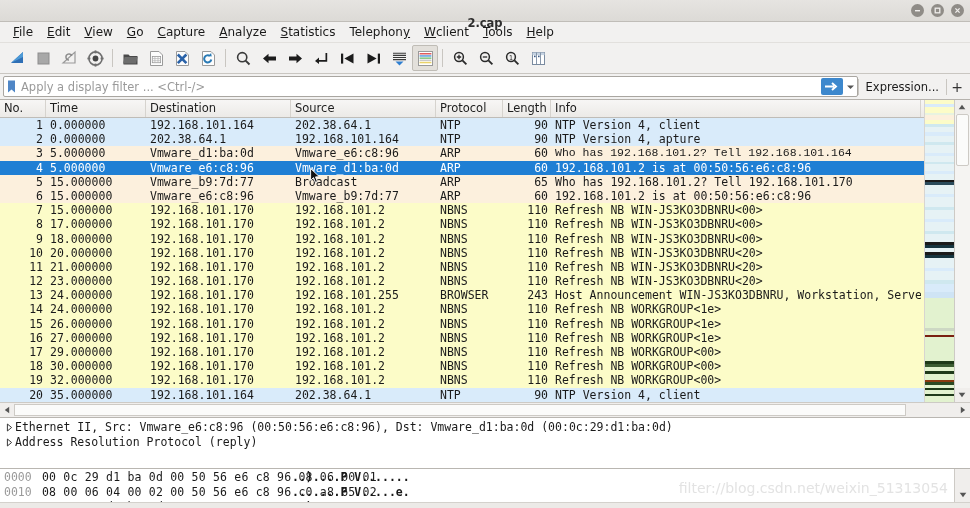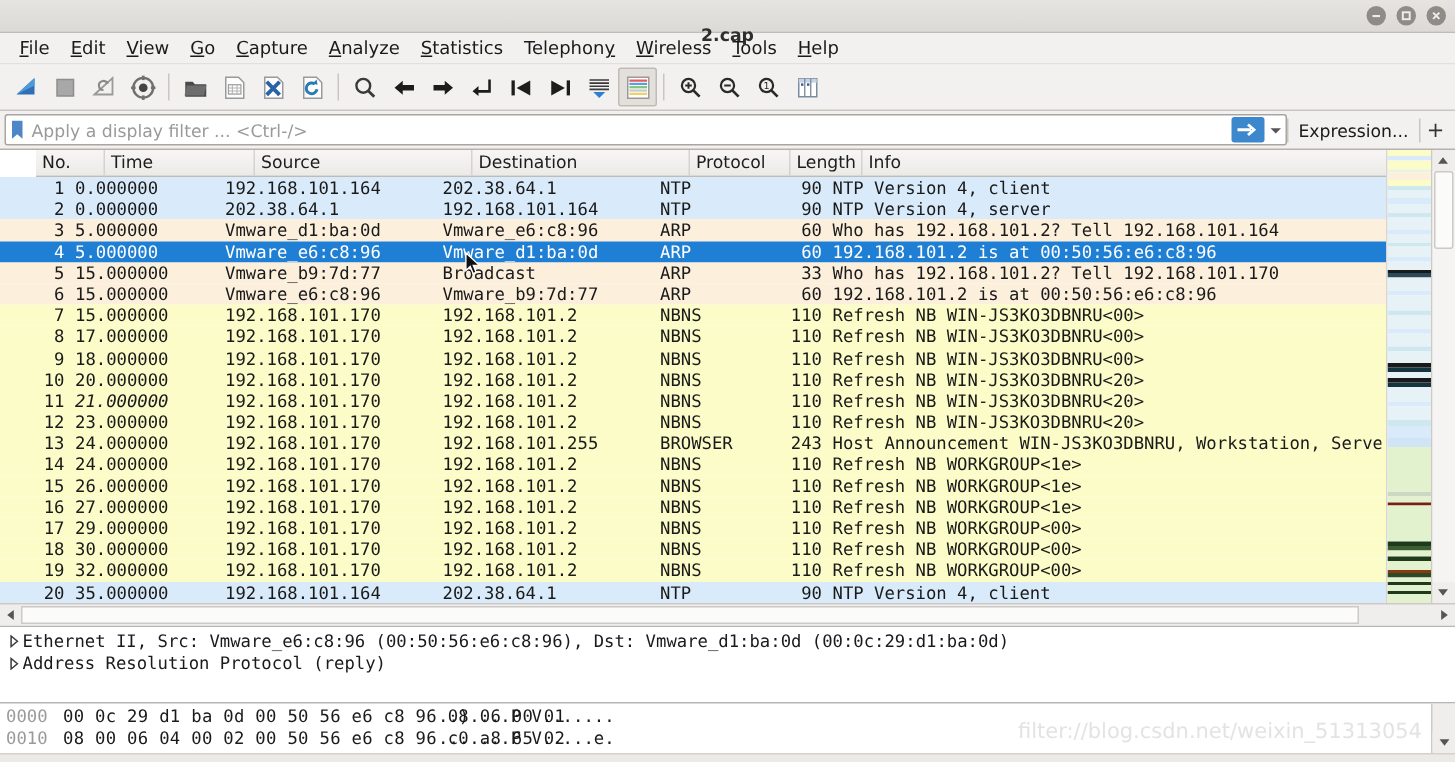--- a/index.html
+++ b/index.html
@@ -60,21 +60,21 @@
   .dropcaret{flex:0 0 13px;display:flex;align-items:center;justify-content:center;}
   .expression{padding:0 7px;font-size:11.5px;color:#1a1a1a;white-space:nowrap;}
   .vdiv{width:1px;height:16px;background:#c9c6c1;}
   .plusbtn{width:20px;text-align:center;font-size:14px;color:#333;}
 
   
   .packetlist{flex:0 0 289px;display:flex;flex-direction:column;background:#fff;position:relative;}
   .plhead{
     height:17px;flex:0 0 17px;display:flex;align-items:center;
     background:linear-gradient(#f7f6f5,#eceae7);
-    border-bottom:1px solid #bfbcb7;font-size:11.5px;color:#1d1d1d;margin-left:24px;
+    border-bottom:1px solid #bfbcb7;font-size:11.5px;color:#1d1d1d;
   }
   .plhead .hcell{padding-left:4px;box-sizing:border-box;border-right:1px solid #d6d3ce;height:17px;line-height:17px;overflow:hidden;white-space:nowrap;}
   .plbody{flex:1;overflow:hidden;position:relative;font-family:"DejaVu Sans Mono","Liberation Mono",monospace;font-size:11.5px;}
   .prow{height:14.2px;line-height:14.2px;display:flex;white-space:nowrap;}
   .prow .c{box-sizing:border-box;overflow:hidden;white-space:nowrap;padding-left:4px;}
   .c-no{text-align:right;padding-right:3px !important;padding-left:0 !important;}
   .c-len{text-align:right;padding-right:3px !important;padding-left:0 !important;}
   .prow.sel{background:#1f7fd4 !important;color:#fff;}
   .cursor-arrow{position:absolute;pointer-events:none;}
 
@@ -99,21 +99,21 @@
           padding:2px 0 0 0;overflow:hidden;}
   .drow{height:15px;line-height:15px;display:flex;align-items:center;padding-left:3px;white-space:nowrap;}
   .tri{width:12px;flex:0 0 12px;display:flex;align-items:center;justify-content:center;}
 
   
   .bytes{flex:1;background:#fff;border-top:1px solid #b9b6b1;position:relative;overflow:hidden;
          font-family:"DejaVu Sans Mono","Liberation Mono",monospace;font-size:11.5px;}
   .brow{height:14px;line-height:14px;display:flex;white-space:nowrap;padding-top:1px;}
   .boff{width:42px;flex:0 0 42px;color:#9a9a9a;padding-left:4px;box-sizing:border-box;}
   .bhex{width:250px;flex:0 0 250px;letter-spacing:0.2px;}
-  .basc{flex:1;}
+  .basc{flex:1;font-weight:bold;}
   .watermark{position:absolute;right:22px;bottom:12px;font-size:14px;color:#e3e3e3;
              font-family:"DejaVu Sans","Liberation Sans",sans-serif;white-space:nowrap;}
   .bscroll{position:absolute;right:0;top:0;bottom:0;width:15px;background:#f0eeec;border-left:1px solid #cdcac5;}
   .bscroll .vsbtn{height:13px;}
   .statusstrip{position:absolute;left:0;right:0;bottom:0;height:5px;background:#eceae7;border-top:1px solid #d4d1cc;}
 </style>
 </head>
 <body>
 
 <div class="app">
@@ -141,21 +141,21 @@
 
   <div class="menubar">
     <span class="menu-item"><u>F</u><span>ile</span></span>
     <span class="menu-item"><u>E</u><span>dit</span></span>
     <span class="menu-item"><u>V</u><span>iew</span></span>
     <span class="menu-item"><u>G</u><span>o</span></span>
     <span class="menu-item"><u>C</u><span>apture</span></span>
     <span class="menu-item"><u>A</u><span>nalyze</span></span>
     <span class="menu-item"><u>S</u><span>tatistics</span></span>
     <span class="menu-item"><span>Telephon</span><u>y</u></span>
-    <span class="menu-item"><u>W</u><span>ireless</span></span>
+    <span class="menu-item"><u>W</u><span>client</span></span>
     <span class="menu-item"><u>T</u><span>ools</span></span>
     <span class="menu-item"><u>H</u><span>elp</span></span>
   </div>
 
   <div class="toolbar">
     <span class="tb">
       <svg width="19" height="19" viewBox="0 0 19 19">
           <path d="M3 14 L15 3 L15 14 Z" fill="#2f6fb5"></path>
           <path d="M3 14 L15 3 L15 8 Z" fill="#4e9ad6"></path>
         </svg>
@@ -314,22 +314,22 @@
     <span class="vdiv"></span>
     <span class="expression">Expression...</span>
     <span class="vdiv"></span>
     <span class="plusbtn">+</span>
   </div>
 
   <div class="packetlist">
     <div class="plhead" id="pl-head">
         <div class="hcell" style="width: 46px;">No.</div>
         <div class="hcell" style="width: 100px;">Time</div>
+        <div class="hcell" style="width: 145px;">Destination</div>
         <div class="hcell" style="width: 145px;">Source</div>
-        <div class="hcell" style="width: 145px;">Destination</div>
         <div class="hcell" style="width: 67px;">Protocol</div>
         <div class="hcell" style="width: 48px;">Length</div>
         <div class="hcell" style="width: 370px;">Info</div>
       </div>
     <div class="plbody" id="pl-body">
 
     <div class="prow" style="background: rgb(217, 235, 250);">
           <div class="c c-no" style="width: 46px;">1</div>
           <div class="c c-time" style="width: 100px;">0.000000</div>
           <div class="c c-src" style="width: 145px;">192.168.101.164</div>
@@ -338,47 +338,47 @@
           <div class="c c-len" style="width: 48px;">90</div>
           <div class="c c-info" style="width: 370px;">NTP Version 4, client</div>
         </div>
         <div class="prow" style="background: rgb(217, 235, 250);">
           <div class="c c-no" style="width: 46px;">2</div>
           <div class="c c-time" style="width: 100px;">0.000000</div>
           <div class="c c-src" style="width: 145px;">202.38.64.1</div>
           <div class="c c-dst" style="width: 145px;">192.168.101.164</div>
           <div class="c c-proto" style="width: 67px;">NTP</div>
           <div class="c c-len" style="width: 48px;">90</div>
-          <div class="c c-info" style="width: 370px;">NTP Version 4, server</div>
+          <div class="c c-info" style="width: 370px;">NTP Version 4, apture</div>
         </div>
         <div class="prow" style="background: rgb(252, 240, 221);">
           <div class="c c-no" style="width: 46px;">3</div>
           <div class="c c-time" style="width: 100px;">5.000000</div>
           <div class="c c-src" style="width: 145px;">Vmware_d1:ba:0d</div>
           <div class="c c-dst" style="width: 145px;">Vmware_e6:c8:96</div>
           <div class="c c-proto" style="width: 67px;">ARP</div>
           <div class="c c-len" style="width: 48px;">60</div>
-          <div class="c c-info" style="width: 370px;">Who has 192.168.101.2? Tell 192.168.101.164</div>
+          <div class="c c-info" style="width: 370px; font-family: Liberation Mono, monospace;">Who has 192.168.101.2? Tell 192.168.101.164</div>
         </div>
         <div class="prow sel">
           <div class="c c-no" style="width: 46px;">4</div>
           <div class="c c-time" style="width: 100px;">5.000000</div>
           <div class="c c-src" style="width: 145px;">Vmware_e6:c8:96</div>
           <div class="c c-dst" style="width: 145px;">Vmware_d1:ba:0d</div>
           <div class="c c-proto" style="width: 67px;">ARP</div>
           <div class="c c-len" style="width: 48px;">60</div>
           <div class="c c-info" style="width: 370px;">192.168.101.2 is at 00:50:56:e6:c8:96</div>
         </div>
         <div class="prow" style="background: rgb(252, 240, 221);">
           <div class="c c-no" style="width: 46px;">5</div>
           <div class="c c-time" style="width: 100px;">15.000000</div>
           <div class="c c-src" style="width: 145px;">Vmware_b9:7d:77</div>
           <div class="c c-dst" style="width: 145px;">Broadcast</div>
           <div class="c c-proto" style="width: 67px;">ARP</div>
-          <div class="c c-len" style="width: 48px;">33</div>
+          <div class="c c-len" style="width: 48px;">65</div>
           <div class="c c-info" style="width: 370px;">Who has 192.168.101.2? Tell 192.168.101.170</div>
         </div>
         <div class="prow" style="background: rgb(252, 240, 221);">
           <div class="c c-no" style="width: 46px;">6</div>
           <div class="c c-time" style="width: 100px;">15.000000</div>
           <div class="c c-src" style="width: 145px;">Vmware_e6:c8:96</div>
           <div class="c c-dst" style="width: 145px;">Vmware_b9:7d:77</div>
           <div class="c c-proto" style="width: 67px;">ARP</div>
           <div class="c c-len" style="width: 48px;">60</div>
           <div class="c c-info" style="width: 370px;">192.168.101.2 is at 00:50:56:e6:c8:96</div>
@@ -414,21 +414,21 @@
           <div class="c c-no" style="width: 46px;">10</div>
           <div class="c c-time" style="width: 100px;">20.000000</div>
           <div class="c c-src" style="width: 145px;">192.168.101.170</div>
           <div class="c c-dst" style="width: 145px;">192.168.101.2</div>
           <div class="c c-proto" style="width: 67px;">NBNS</div>
           <div class="c c-len" style="width: 48px;">110</div>
           <div class="c c-info" style="width: 370px;">Refresh NB WIN-JS3KO3DBNRU&lt;20&gt;</div>
         </div>
         <div class="prow" style="background: rgb(252, 252, 200);">
           <div class="c c-no" style="width: 46px;">11</div>
-          <div class="c c-time" style="width: 100px; font-style: italic;">21.000000</div>
+          <div class="c c-time" style="width: 100px;">21.000000</div>
           <div class="c c-src" style="width: 145px;">192.168.101.170</div>
           <div class="c c-dst" style="width: 145px;">192.168.101.2</div>
           <div class="c c-proto" style="width: 67px;">NBNS</div>
           <div class="c c-len" style="width: 48px;">110</div>
           <div class="c c-info" style="width: 370px;">Refresh NB WIN-JS3KO3DBNRU&lt;20&gt;</div>
         </div>
         <div class="prow" style="background: rgb(252, 252, 200);">
           <div class="c c-no" style="width: 46px;">12</div>
           <div class="c c-time" style="width: 100px;">23.000000</div>
           <div class="c c-src" style="width: 145px;">192.168.101.170</div>

